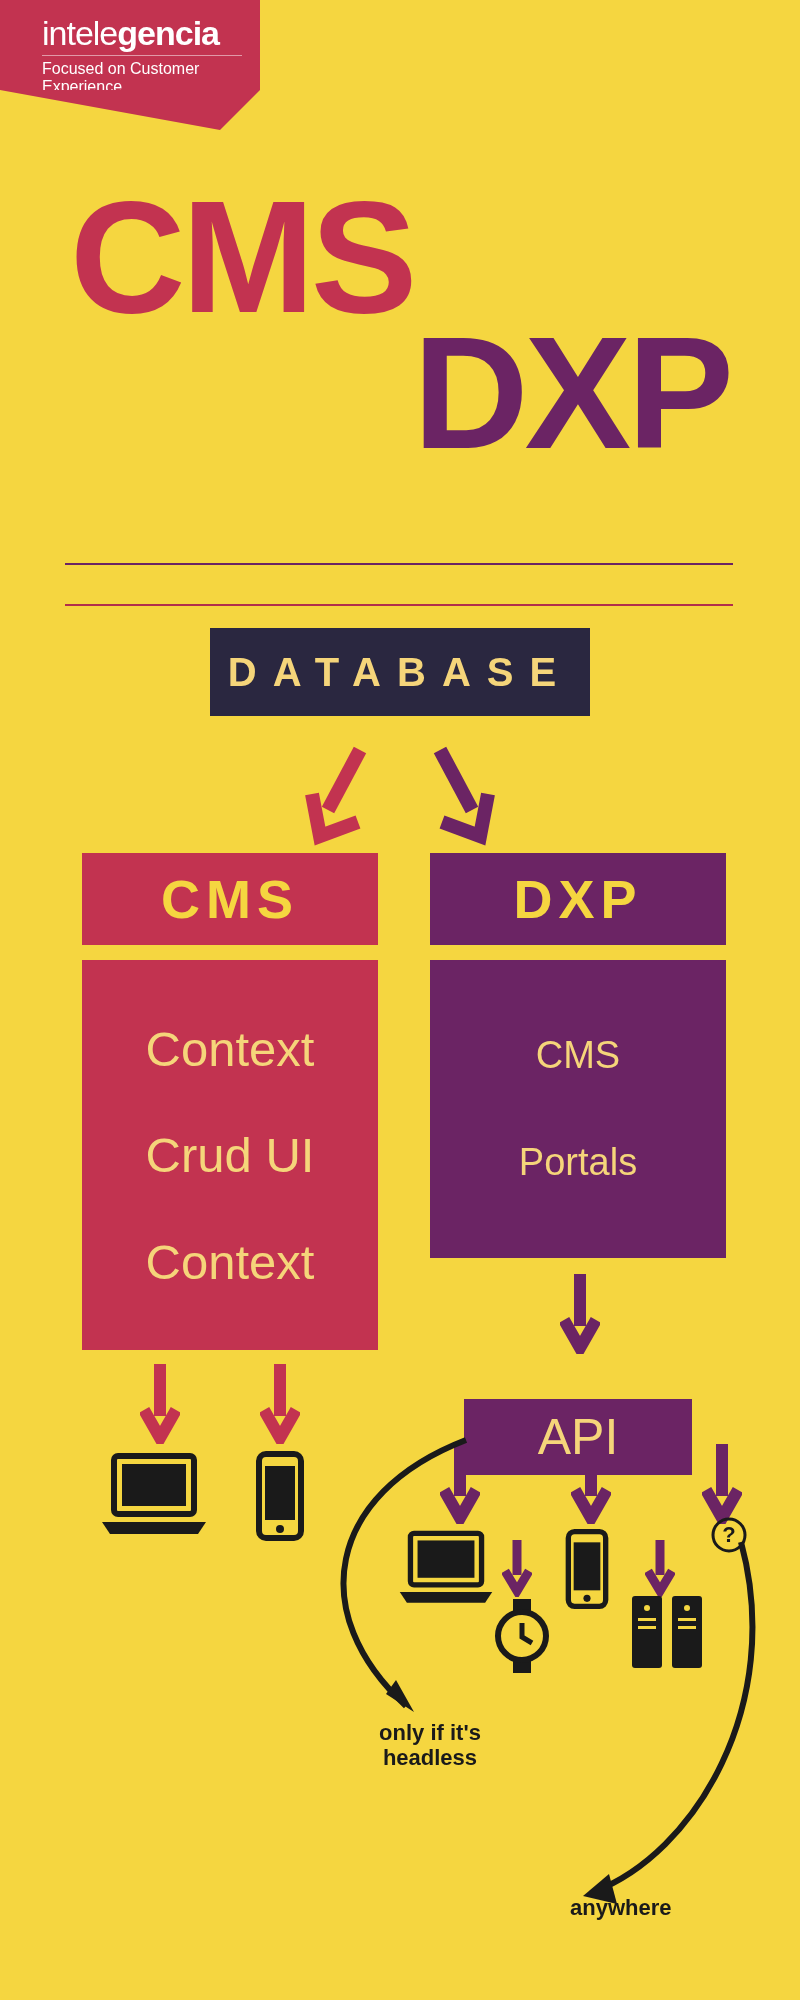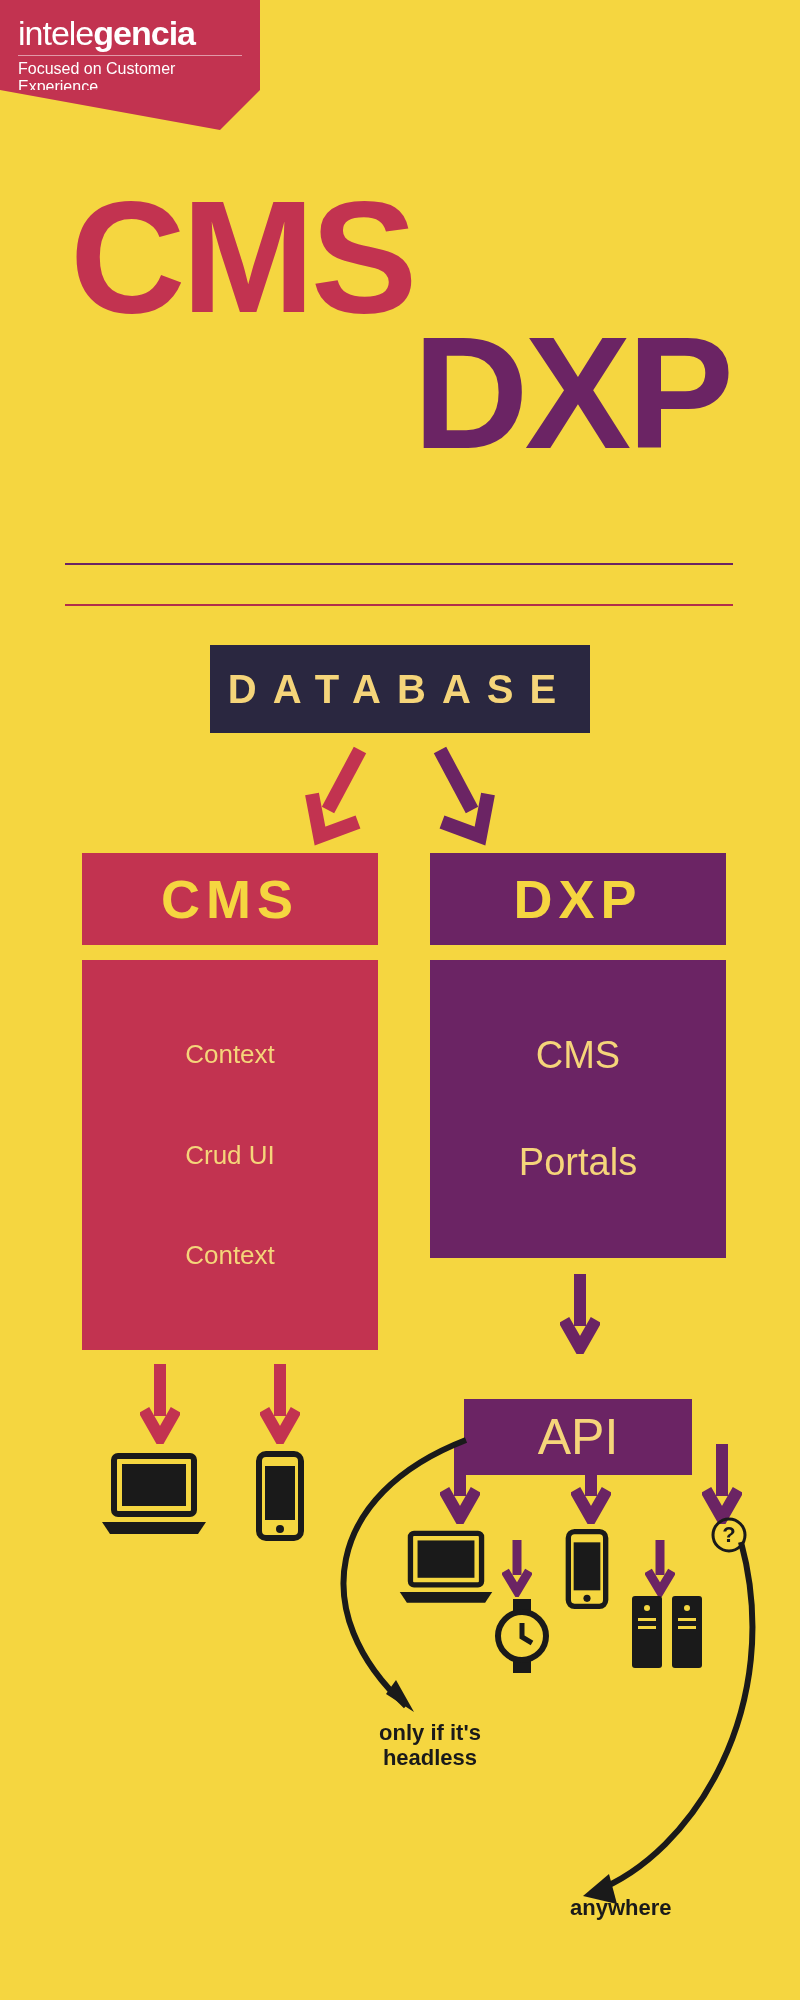--- a/index.html
+++ b/index.html
@@ -11,20 +11,21 @@
     position: relative;
     overflow: hidden;
   }
   .logo-banner {
     position: absolute;
     top: 0;
     left: 0;
     width: 260px;
     height: 90px;
     background: #c23350;
+    padding-left: 24px;
   }
   .logo-banner::after {
     content: "";
     position: absolute;
     left: 0;
     top: 90px;
     border-left: 40px solid transparent;
     border-right: 220px solid transparent;
     border-top: 40px solid #c23350;
     transform: scaleX(-1);
@@ -37,21 +38,21 @@
   .title-block { position: absolute; top: 185px; left: 70px; width: 660px; }
   .title-cms { font-size: 160px; font-weight: 900; color: #c23350; letter-spacing: -4px; line-height: 0.9; }
   .title-versus { font-size: 28px; font-weight: 900; color: #2a2740; letter-spacing: 18px; margin-left: 225px; margin-top: -8px; }
   .title-dxp { font-size: 160px; font-weight: 900; color: #6b2464; letter-spacing: -4px; line-height: 0.9; text-align: right; margin-top: -8px; }
 
   .hr1 { position: absolute; top: 563px; left: 65px; width: 668px; height: 2px; background: #6b2464; }
   .hr2 { position: absolute; top: 604px; left: 65px; width: 668px; height: 2px; background: #b12e4b; }
 
   .database-box {
     position: absolute;
-    top: 645px; left: 210px;
+    top: 628px; left: 210px;
     width: 380px; height: 88px;
     background: #2a2740;
     color: #f5d57a;
     font-size: 40px;
     font-weight: 900;
     letter-spacing: 16px;
     display: flex;
     align-items: center;
     justify-content: center;
   }
@@ -70,21 +71,21 @@
     position: absolute; top: 853px; left: 430px;
     width: 296px; height: 92px;
     background: #6b2464; color: #f5d640;
     font-size: 54px; font-weight: 900; letter-spacing: 6px;
     display: flex; align-items: center; justify-content: center;
   }
   .col-cms-body {
     position: absolute; top: 960px; left: 82px;
     width: 296px; height: 390px;
     background: #c23350; color: #f5d57a;
-    font-size: 26px; font-weight: 300;
+    font-size: 49px; font-weight: 300;
     display: flex; flex-direction: column; align-items: center; justify-content: space-evenly;
     padding: 10px 0;
   }
   .col-dxp-body {
     position: absolute; top: 960px; left: 430px;
     width: 296px; height: 298px;
     background: #6b2464; color: #f5d57a;
     font-size: 38px; font-weight: 300;
     display: flex; flex-direction: column; align-items: center; justify-content: space-evenly;
     padding: 10px 0;

